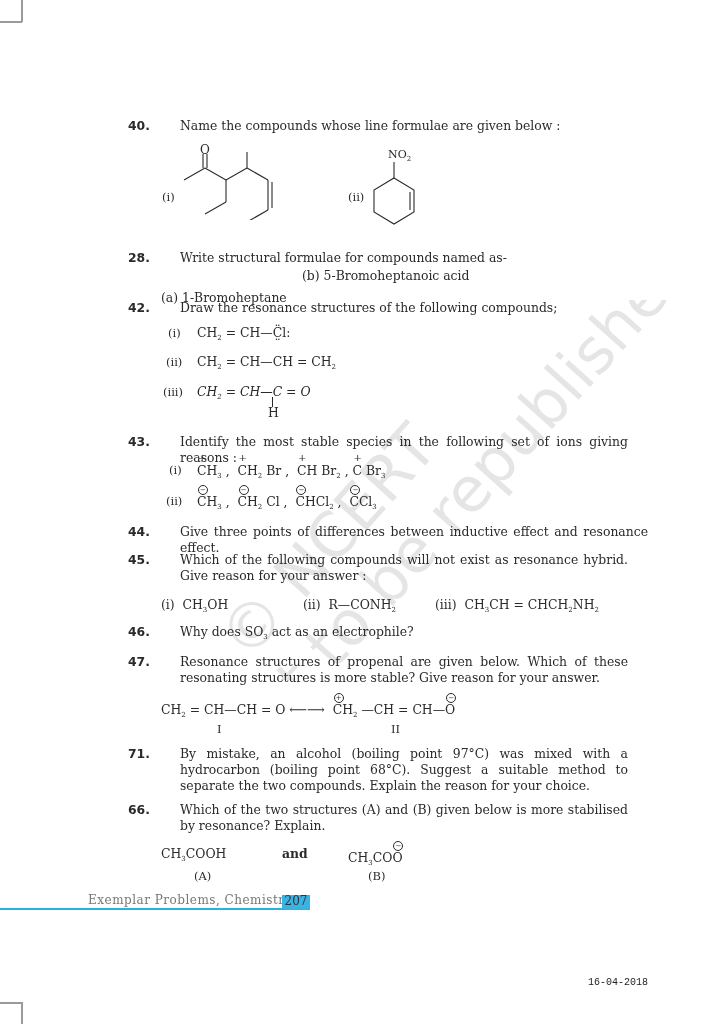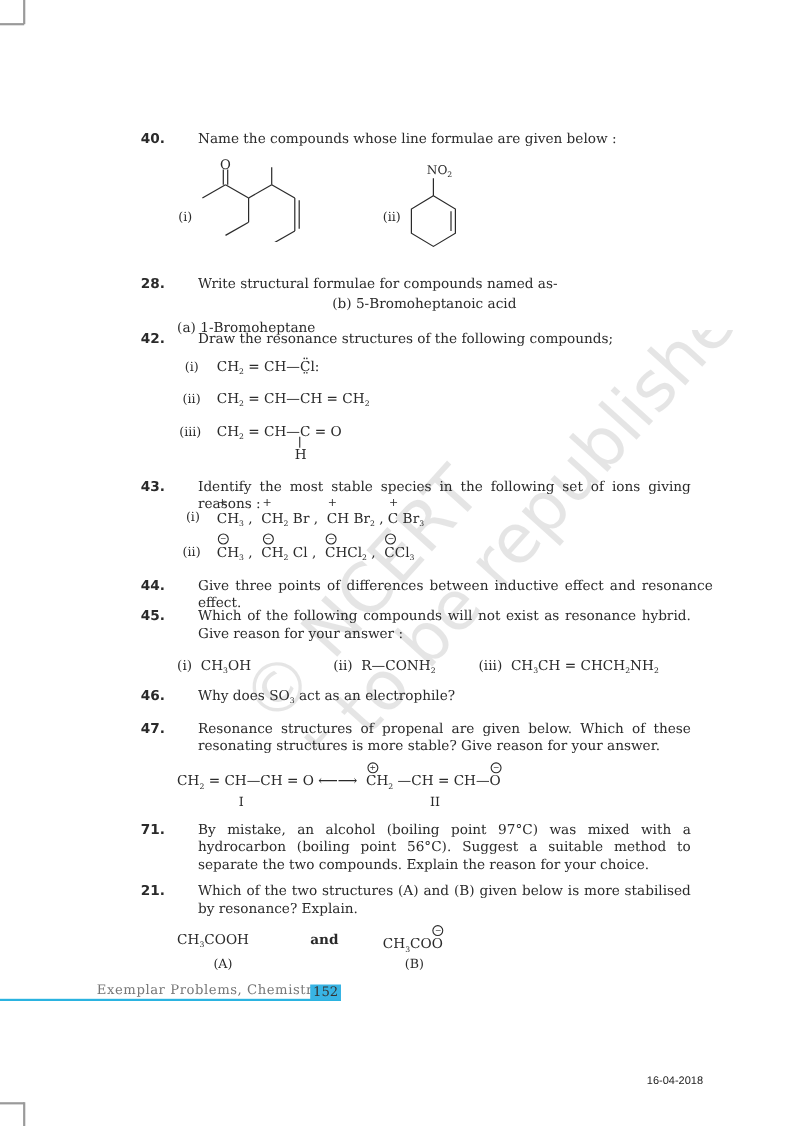--- a/index.html
+++ b/index.html
@@ -13,21 +13,21 @@
   .qt { margin-left:52px; text-align:justify; }
   .sub { font-size:7px; position:relative; top:3px; }
   .chem { position:absolute; font-size:12.4px; white-space:nowrap; }
   .lbl { position:absolute; font-size:11.5px; }
   .ovr { display:inline-block; position:relative; }
   .ovr .mark { position:absolute; left:1px; top:-10px; font-size:10px; line-height:10px; }
   .ovr .mark-minus { position:absolute; left:1px; top:-9px; width:8px; height:8px; border:1px solid #2a2a2a; border-radius:50%; font-size:7px; line-height:8px; text-align:center; }
   .footer-line { position:absolute; left:0; top:908px; width:310px; height:1.5px; background:#2bb3e0; }
   .footer-text { position:absolute; left:88px; top:893px; font-size:12px; color:#777; letter-spacing:0.5px; }
   .page-num { position:absolute; left:282px; top:895px; width:28px; height:14px; background:#38b4e4; font-size:12px; color:#333; text-align:center; line-height:13px; }
-  .date { position:absolute; left:588px; top:977px; font-family:Liberation Sans, sans-serif; font-size:10px; color:#222; }
+  .date { position:absolute; left:588px; top:977px; font-family:Liberation Mono, monospace; font-size:10px; color:#222; }
 </style>
 </head>
 <body>
 
 <div class="crop-h" style="left:0;top:21px;width:22px;height:1.5px;"></div>
 <div class="crop-v" style="left:21px;top:0;width:1.5px;height:22px;"></div>
 <div class="crop-h" style="left:0;top:1002px;width:22px;height:1.5px;"></div>
 <div class="crop-v" style="left:21px;top:1002px;width:1.5px;height:22px;"></div>
 
 <svg class="watermark" viewBox="0 0 560 380">
@@ -82,21 +82,21 @@
 
 <div class="q" style="top:300px;">
   <span class="qn">42.</span>
   <div class="qt">Draw the resonance structures of the following compounds;</div>
 </div>
 <span class="lbl" style="left:168px;top:326px;">(i)</span>
 <div class="chem" style="left:197px;top:325px;">CH<span class="sub">2</span> = CH—<span class="ovr">C̤̈l</span>:</div>
 <span class="lbl" style="left:166px;top:355px;">(ii)</span>
 <div class="chem" style="left:197px;top:354px;">CH<span class="sub">2</span> = CH—CH = CH<span class="sub">2</span></div>
 <span class="lbl" style="left:163px;top:385px;">(iii)</span>
-<div class="chem" style="left:197px;top:384px;">CH<span class="sub">2</span> = CH—C = O</div>
+<div class="chem" style="left:197px;top:384px;font-style:italic;">CH<span class="sub">2</span> = CH—C = O</div>
 <div style="position:absolute;left:272px;top:397px;width:1px;height:10px;background:#2a2a2a;"></div>
 <div class="chem" style="left:268px;top:405px;">H</div>
 
 <div class="q" style="top:434px;">
   <span class="qn">43.</span>
   <div class="qt">Identify the most stable species in the following set of ions giving reasons :</div>
 </div>
 <span class="lbl" style="left:169px;top:463px;">(i)</span>
 <div class="chem" style="left:197px;top:463px;">
   <span class="ovr"><span class="mark">+</span>C</span>H<span class="sub">3</span> , &nbsp;<span class="ovr"><span class="mark">+</span>C</span>H<span class="sub">2</span> Br , &nbsp;<span class="ovr"><span class="mark">+</span>C</span>H Br<span class="sub">2</span> , <span class="ovr"><span class="mark">+</span>C</span> Br<span class="sub">3</span>
@@ -127,29 +127,29 @@
 <div class="q" style="top:654px;">
   <span class="qn">47.</span>
   <div class="qt">Resonance structures of propenal are given below. Which of these resonating structures is more stable? Give reason for your answer.</div>
 </div>
 <div class="chem" style="left:161px;top:702px;">CH<span class="sub">2</span> = CH—CH = O ⟵⟶&nbsp; <span class="ovr"><span class="mark-minus">+</span>C</span>H<span class="sub">2</span> —CH = CH—<span class="ovr"><span class="mark-minus">−</span>O</span></div>
 <span class="lbl" style="left:217px;top:722px;">I</span>
 <span class="lbl" style="left:391px;top:722px;">II</span>
 
 <div class="q" style="top:746px;">
   <span class="qn">71.</span>
-  <div class="qt">By mistake, an alcohol (boiling point 97°C) was mixed with a hydrocarbon (boiling point 56°C). Suggest a suitable method to separate the two compounds. Explain the reason for your choice.</div>
+  <div class="qt">By mistake, an alcohol (boiling point 97°C) was mixed with a hydrocarbon (boiling point 68°C). Suggest a suitable method to separate the two compounds. Explain the reason for your choice.</div>
 </div>
 
 <div class="q" style="top:802px;">
-  <span class="qn">21.</span>
+  <span class="qn">66.</span>
   <div class="qt">Which of the two structures (A) and (B) given below is more stabilised by resonance? Explain.</div>
 </div>
 <div class="chem" style="left:161px;top:846px;">CH<span class="sub">3</span>COOH</div>
 <div class="chem" style="left:282px;top:846px;font-weight:bold;">and</div>
 <div class="chem" style="left:348px;top:850px;">CH<span class="sub">3</span>CO<span class="ovr"><span class="mark-minus">−</span>O</span></div>
 <span class="lbl" style="left:194px;top:869px;">(A)</span>
 <span class="lbl" style="left:368px;top:869px;">(B)</span>
 
 <div class="footer-line"></div>
 <div class="footer-text">Exemplar Problems, Chemistry</div>
-<div class="page-num">152</div>
+<div class="page-num">207</div>
 <div class="date">16-04-2018</div>
 
 </body></html>

